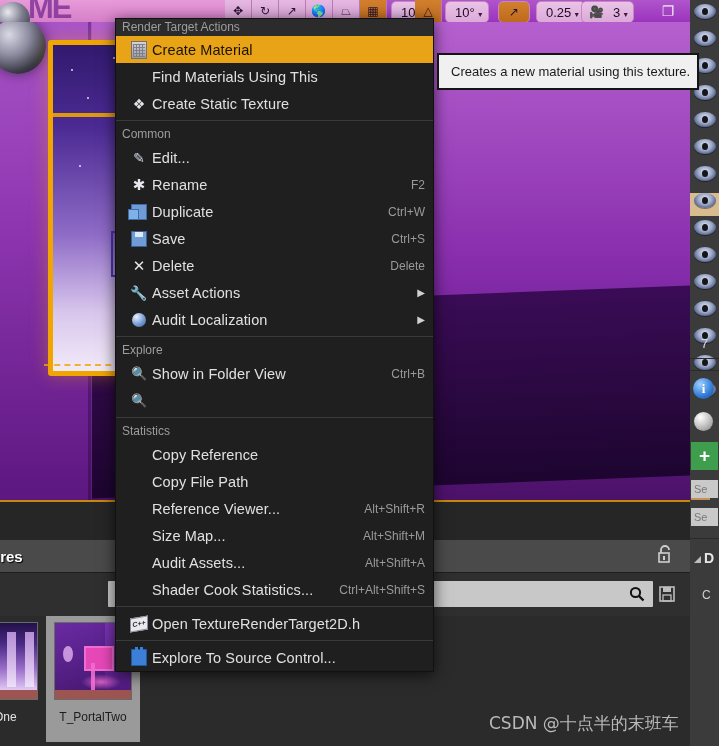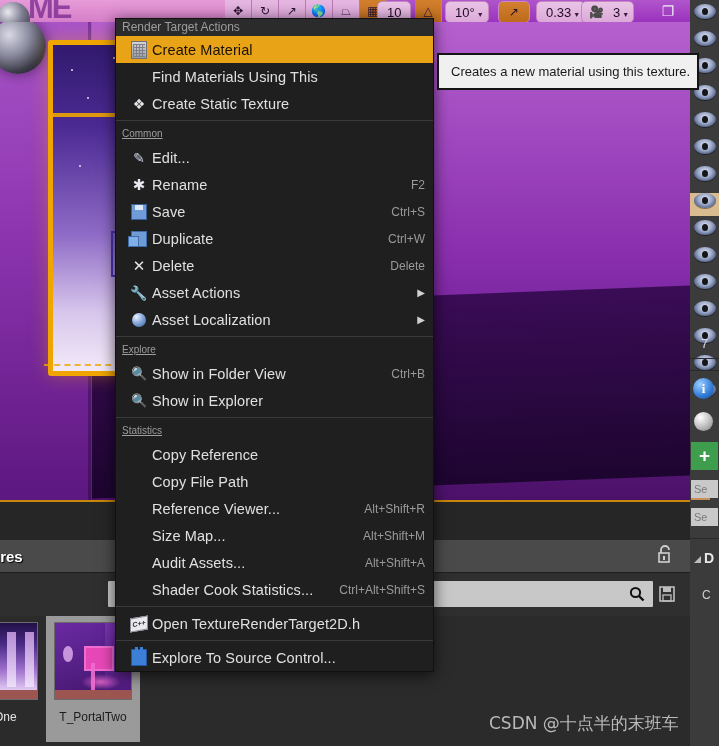--- a/index.html
+++ b/index.html
@@ -122,21 +122,21 @@
   .th2 .tv{position:absolute;left:38%;top:30%;width:26px;height:21px;background:#e648b8;border:2px solid #f06cd0;}
   .th2 .beam{position:absolute;left:48%;top:52%;width:4px;height:28px;background:#f06cd0;opacity:.9;}
   .th2 .glow{position:absolute;left:34%;bottom:12%;width:40px;height:16px;border-radius:50%;
     background:radial-gradient(ellipse,rgba(245,110,210,.8),rgba(245,110,210,0) 70%);}
   .th2 .orb{position:absolute;left:10%;top:30%;width:10px;height:16px;border-radius:50%;background:#dba8ea;opacity:.85;}
 
   
   .menu{position:absolute;left:115px;top:18px;width:317px;
     background:#1f1f1f;border:1px solid #111;box-shadow:0 3px 14px rgba(0,0,0,.65);}
   .m-head{height:17px;line-height:17px;padding-left:6px;font-size:12px;color:#9d9d9d;background:#2b2b2b;}
-  .m-sect{height:20px;line-height:20px;padding-left:6px;font-size:10px;color:#9d9d9d;text-decoration:underline;}
+  .m-sect{height:20px;line-height:20px;padding-left:6px;font-size:12px;color:#9d9d9d;}
   .m-item{height:27px;display:flex;align-items:center;padding:0 8px 0 10px;box-sizing:border-box;color:#e0e0e0;}
   .m-item.hl{background:#e8a317;color:#1a1205;}
   .m-ico{width:26px;min-width:26px;display:flex;align-items:center;justify-content:center;font-size:13px;}
   .m-lbl{flex:1;font-size:14.5px;letter-spacing:.1px;}
   .m-key{font-size:12px;color:#9a9a9a;margin-left:12px;text-align:center;}
   .m-arrow{width:12px;text-align:right;font-size:10px;color:#d0d0d0;}
   .m-div{height:1px;background:#3a3a3a;margin:3px 0;}
 
   
   .ico-mat{width:14px;height:16px;background:linear-gradient(180deg,#d3d3d8,#9b9ba4);
@@ -224,42 +224,42 @@
         <span>🌎</span>
       </div>
       <div class="tb-btn">
         <span>⏢</span>
       </div>
       <div class="tb-btn active">
         <span>▦</span>
       </div>
     </div>
 
-    <div class="tb-group" style="left:374px">
+    <div class="tb-group" style="left:388px">
       <div class="tb-pill">
         <span class="vl">10</span>
       </div>
     </div>
 
     <div class="tb-group" style="left:415px">
       <div class="tb-btn active">
         <span>△</span>
       </div>
       <div class="tb-pill">
         <span class="vl">10°</span>
         <span class="cv">▼</span>
       </div>
     </div>
 
     <div class="tb-group" style="left:495px">
       <div class="tb-pill on">
         <span class="ic">↗</span>
       </div>
       <div class="tb-pill">
-        <span class="vl">0.33</span>
+        <span class="vl">0.25</span>
         <span class="cv">▼</span>
       </div>
     </div>
 
     <div class="tb-group" style="left:578px">
       <div class="tb-pill">
         <span class="ic">🎥</span>
         <span class="vl">3</span>
         <span class="cv">▼</span>
       </div>
@@ -425,68 +425,67 @@
     </div>
     <div class="m-item">
       <span class="m-ico">
           <span class="ico-star">✱</span>
         </span>
       <span class="m-lbl">Rename</span>
       <span class="m-key">F2</span>
     </div>
     <div class="m-item">
       <span class="m-ico">
+          <span class="ico-dup"></span>
+        </span>
+      <span class="m-lbl">Duplicate</span>
+      <span class="m-key">Ctrl+W</span>
+    </div>
+    <div class="m-item">
+      <span class="m-ico">
           <span class="ico-save"></span>
         </span>
       <span class="m-lbl">Save</span>
       <span class="m-key">Ctrl+S</span>
     </div>
     <div class="m-item">
       <span class="m-ico">
-          <span class="ico-dup"></span>
-        </span>
-      <span class="m-lbl">Duplicate</span>
-      <span class="m-key">Ctrl+W</span>
-    </div>
-    <div class="m-item">
-      <span class="m-ico">
           <span class="ico-del">✕</span>
         </span>
       <span class="m-lbl">Delete</span>
       <span class="m-key">Delete</span>
     </div>
     <div class="m-item">
       <span class="m-ico">
           <span class="ico-wrench">🔧</span>
         </span>
       <span class="m-lbl">Asset Actions</span>
       <span class="m-arrow">▶</span>
     </div>
     <div class="m-item">
       <span class="m-ico">
           <span class="ico-globe"></span>
         </span>
-      <span class="m-lbl">Asset Localization</span>
+      <span class="m-lbl">Audit Localization</span>
       <span class="m-arrow">▶</span>
     </div>
     <div class="m-div"></div>
 
     <div class="m-sect">Explore</div>
     <div class="m-item">
       <span class="m-ico">
           <span class="ico-search">🔍</span>
         </span>
       <span class="m-lbl">Show in Folder View</span>
       <span class="m-key">Ctrl+B</span>
     </div>
     <div class="m-item">
       <span class="m-ico">
           <span class="ico-search">🔍</span>
         </span>
-      <span class="m-lbl">Show in Explorer</span>
       <span class="m-key"></span>
     </div>
     <div class="m-div"></div>
 
     <div class="m-sect">Statistics</div>
     <div class="m-item">
       <span class="m-ico"></span>
       <span class="m-lbl">Copy Reference</span>
       <span class="m-key"></span>
     </div>

